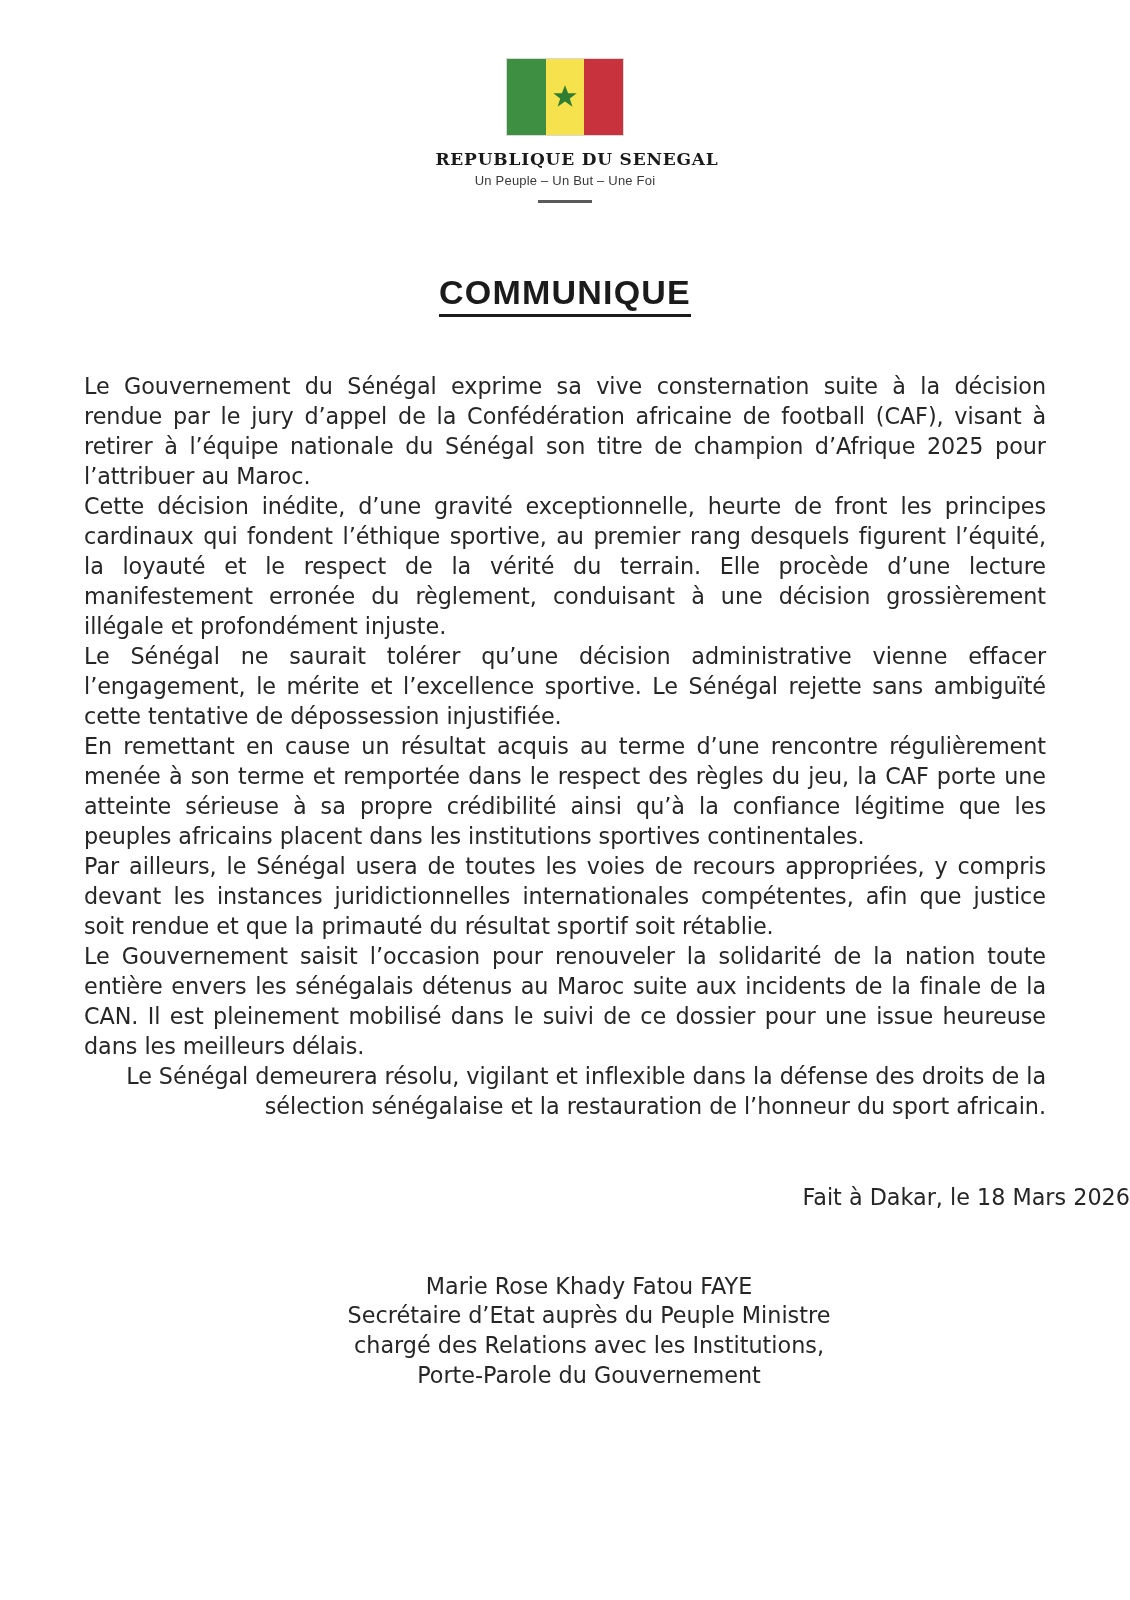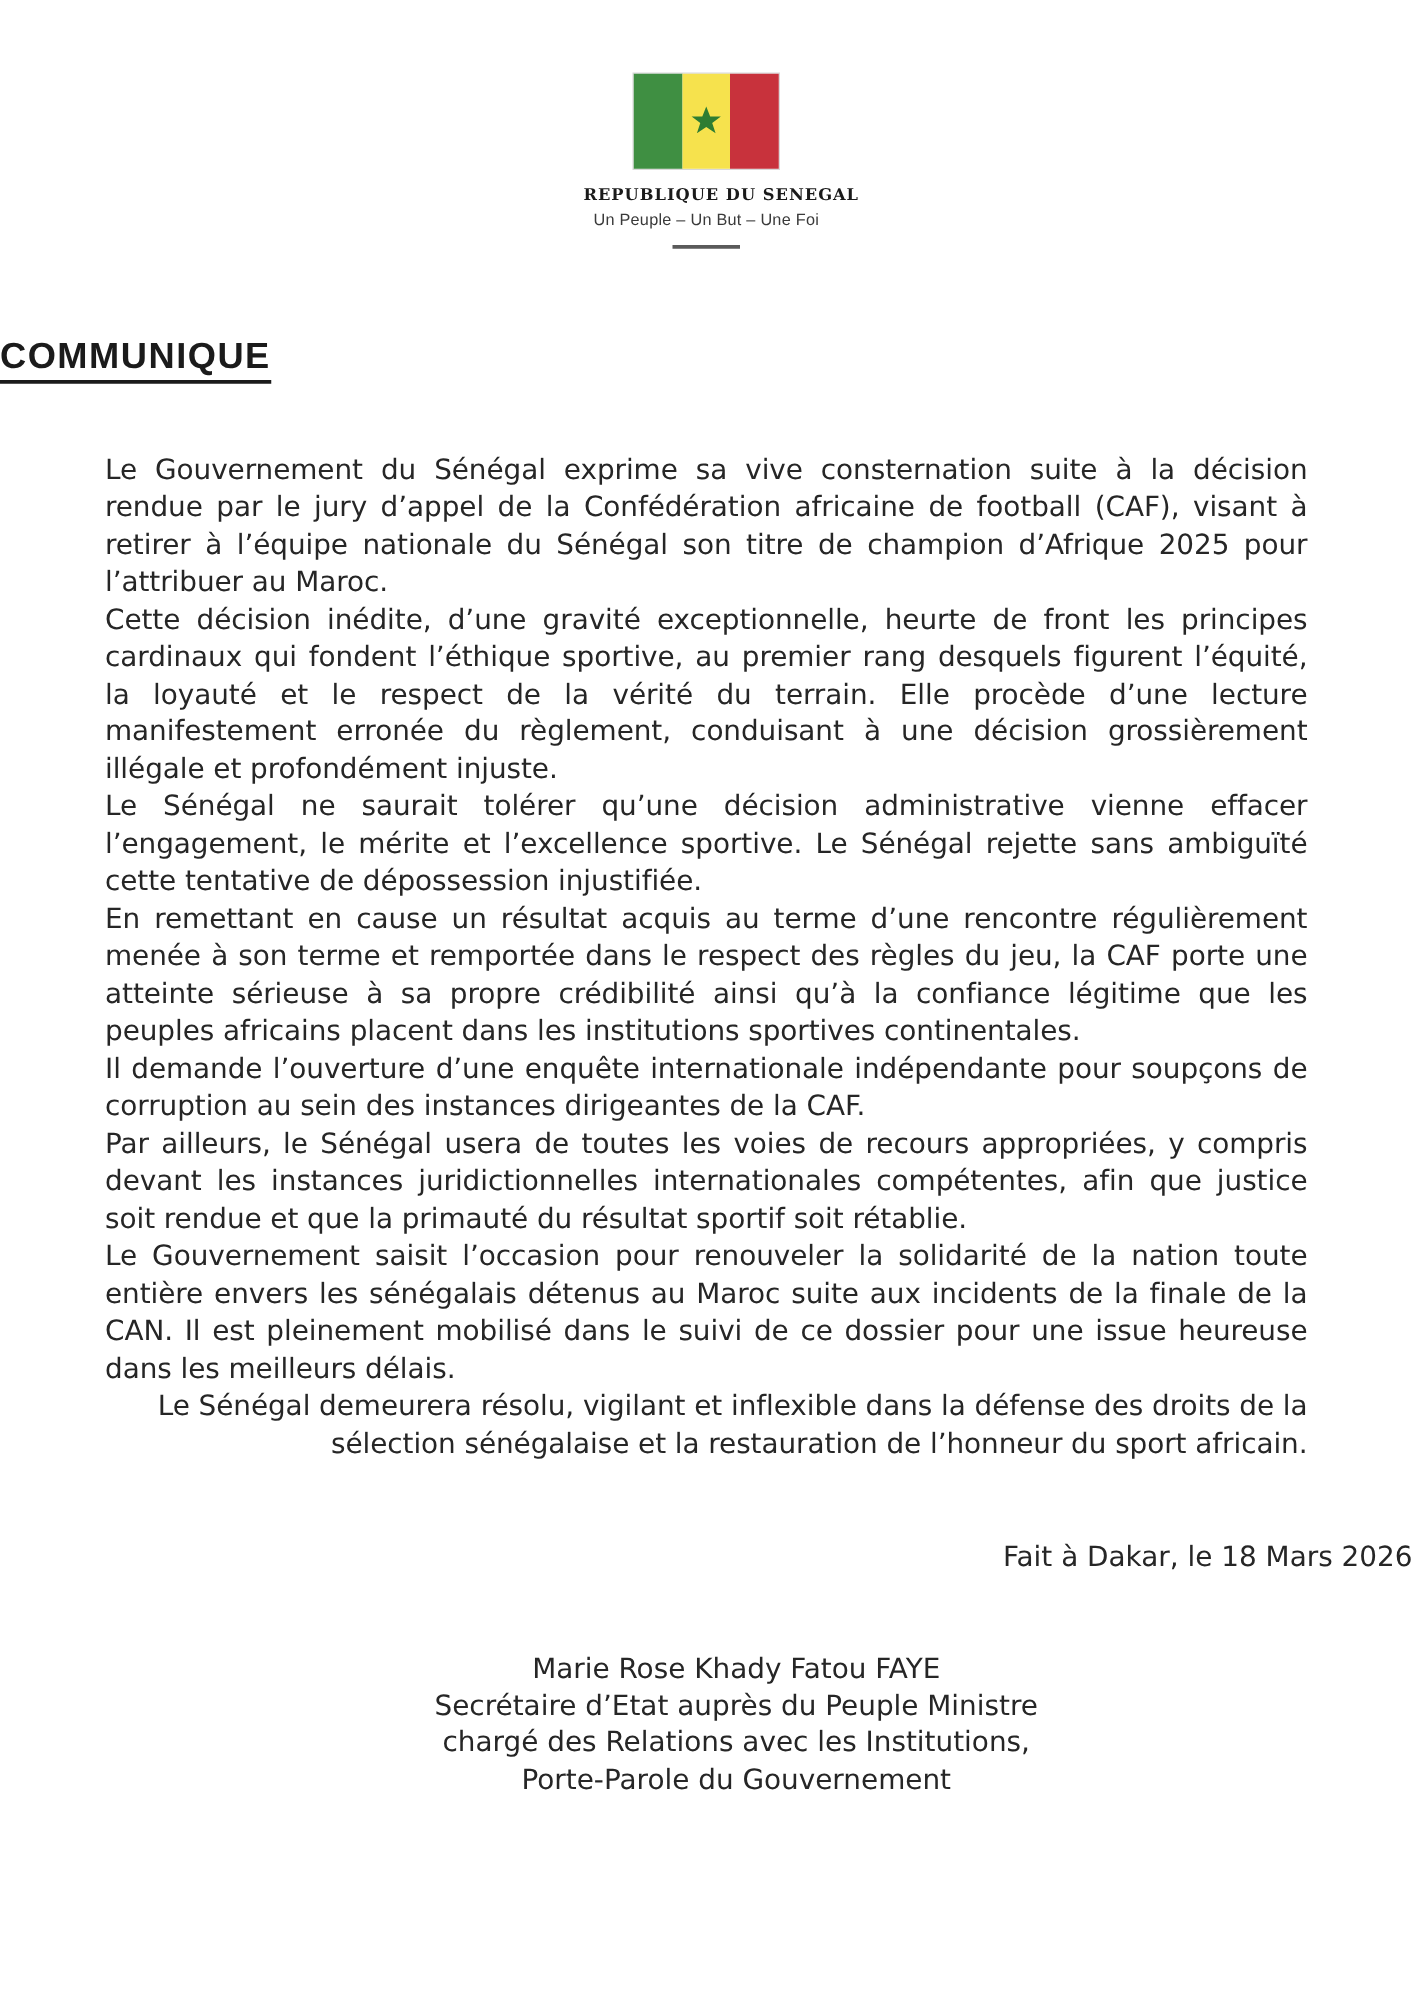--- a/index.html
+++ b/index.html
@@ -50,21 +50,21 @@
     transform: translate(-50%, -52%);
     width: 26px;
     height: 26px;
     display: block;
   }
 
   .republic-title {
     margin-top: 14px;
     font-family: "DejaVu Serif", serif;
     font-weight: bold;
-    font-size: 13px;
+    font-size: 17px;
     letter-spacing: 0.8px;
     color: #1a1a1a;
     line-height: 1.1;
     padding-left: 24px;
   }
   .republic-motto {
     margin-top: 5px;
     font-family: "Liberation Sans", sans-serif;
     font-size: 13px;
     color: #3a3a3a;
@@ -74,24 +74,24 @@
   .motto-rule {
     width: 54px;
     height: 3px;
     background: #5a5a5a;
     margin: 12px auto 0 auto;
   }
 
   
   .doc-title {
     margin-top: 70px;
-    text-align: left;
+    text-align: center;
     font-family: "Liberation Sans", sans-serif;
     font-weight: bold;
-    font-size: 29px;
+    font-size: 34px;
     letter-spacing: 1.2px;
     color: #1b1b1b;
   }
   .doc-title span.u {
     border-bottom: 3px solid #1b1b1b;
     padding-bottom: 3px;
   }
 
   
   .body-text {
@@ -154,21 +154,20 @@
 
   <div class="doc-title">
     <span class="u">COMMUNIQUE</span>
   </div>
 
   <div class="body-text">
     <p>Le Gouvernement du Sénégal exprime sa vive consternation suite à la décision rendue par le jury d’appel de la Confédération africaine de football (CAF), visant à retirer à l’équipe nationale du Sénégal son titre de champion d’Afrique 2025 pour l’attribuer au Maroc.</p>
     <p>Cette décision inédite, d’une gravité exceptionnelle, heurte de front les principes cardinaux qui fondent l’éthique sportive, au premier rang desquels figurent l’équité, la loyauté et le respect de la vérité du terrain. Elle procède d’une lecture manifestement erronée du règlement, conduisant à une décision grossièrement illégale et profondément injuste.</p>
     <p>Le Sénégal ne saurait tolérer qu’une décision administrative vienne effacer l’engagement, le mérite et l’excellence sportive. Le Sénégal rejette sans ambiguïté cette tentative de dépossession injustifiée.</p>
     <p>En remettant en cause un résultat acquis au terme d’une rencontre régulièrement menée à son terme et remportée dans le respect des règles du jeu, la CAF porte une atteinte sérieuse à sa propre crédibilité ainsi qu’à la confiance légitime que les peuples africains placent dans les institutions sportives continentales.</p>
-    <p>Il demande l’ouverture d’une enquête internationale indépendante pour soupçons de corruption au sein des instances dirigeantes de la CAF.</p>
     <p>Par ailleurs, le Sénégal usera de toutes les voies de recours appropriées, y compris devant les instances juridictionnelles internationales compétentes, afin que justice soit rendue et que la primauté du résultat sportif soit rétablie.</p>
     <p>Le Gouvernement saisit l’occasion pour renouveler la solidarité de la nation toute entière envers les sénégalais détenus au Maroc suite aux incidents de la finale de la CAN. Il est pleinement mobilisé dans le suivi de ce dossier pour une issue heureuse dans les meilleurs délais.</p>
     <p>Le Sénégal demeurera résolu, vigilant et inflexible dans la défense des droits de la sélection sénégalaise et la restauration de l’honneur du sport africain.</p>
   </div>
 
   <div class="closing-date">Fait à Dakar, le 18 Mars 2026</div>
 
   <div class="signature-block">
     <div>Marie Rose Khady Fatou FAYE</div>
     <div>Secrétaire d’Etat auprès du Peuple Ministre</div>

